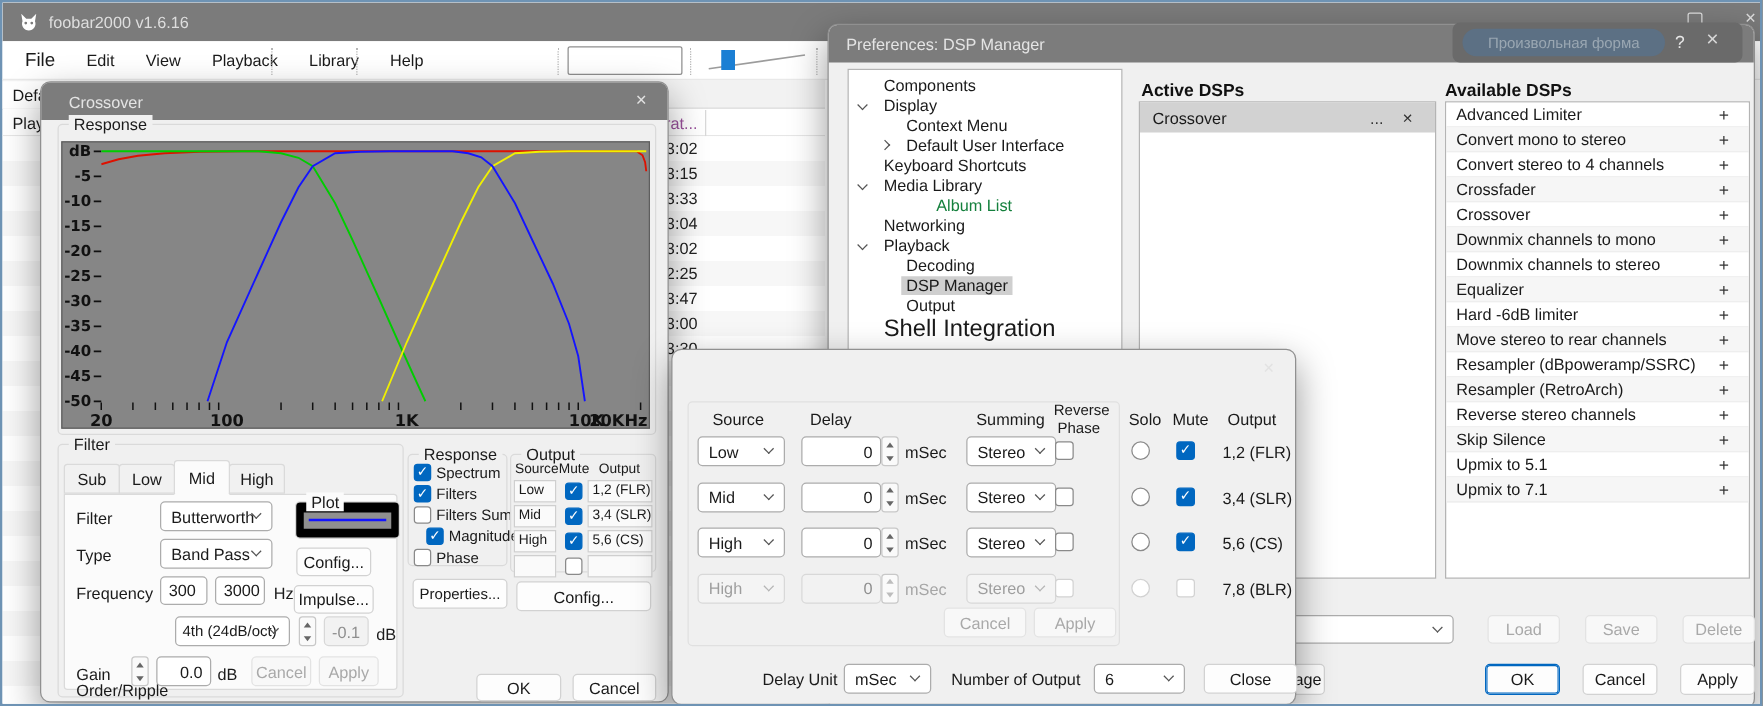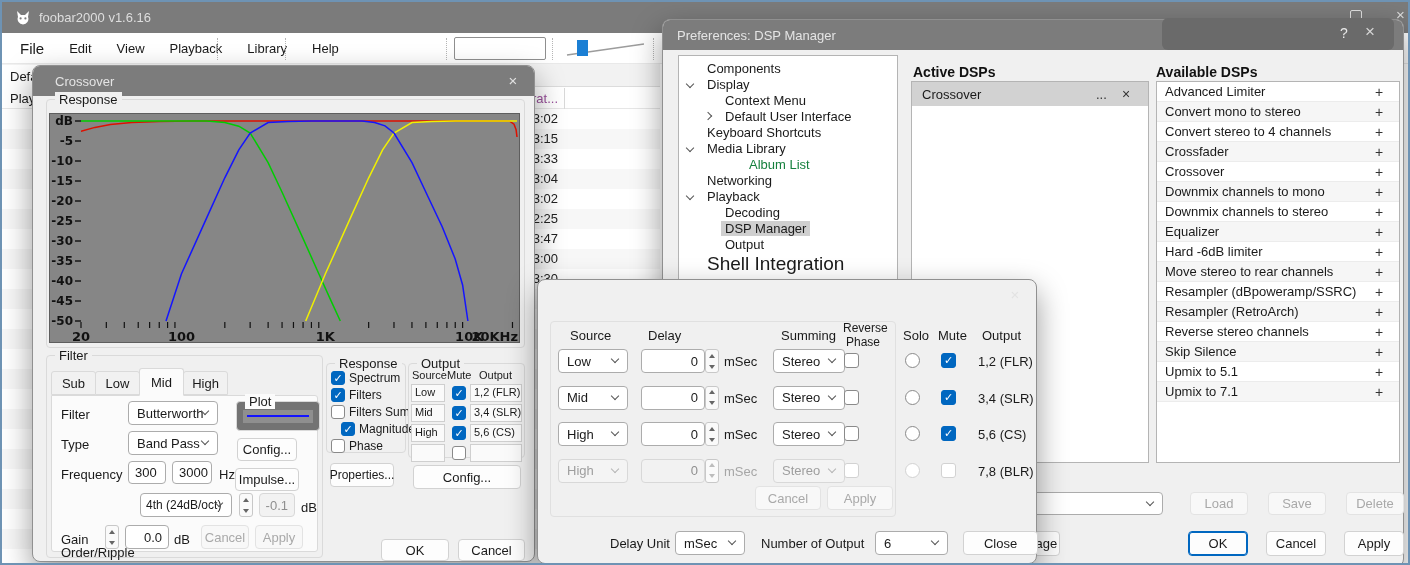--- a/index.html
+++ b/index.html
@@ -429,21 +429,21 @@
         </div>
         <div>
           <span class="td"></span>
         </div>
       </div>
     <div class="edit right" style="left:92px;top:459px;width:44px;height:24px;">
         <span>0.0</span>
       </div>
     <span class="lbl" style="left:141px;top:466px;">dB</span>
 
-    <div class="gbox" style="left:203px;top:335px;width:84px;height:30px;background:#737373;">
+    <div class="gbox" style="left:203px;top:335px;width:84px;height:30px;background:#000000;">
       <span class="gbl" style="background:#fbfbfb;">Plot</span>
       <div class="abs" style="left:6px;top:8px;width:70px;height:13px;background:#8f8f8f;">
         <div class="abs" style="left:4px;top:5px;width:62px;height:2px;background:#1414ff;"></div>
       </div>
     </div>
     <div class="btn" style="left:204px;top:372px;width:60px;height:23px;">Config...</div>
     <div class="btn" style="left:202px;top:402px;width:64px;height:23px;">Impulse...</div>
     <div class="btn dis" style="left:168px;top:459px;width:48px;height:24px;">Cancel</div>
     <div class="btn dis" style="left:222px;top:459px;width:48px;height:24px;">Apply</div>
 
@@ -455,21 +455,21 @@
         <div class="lbl" style="left: 316px; top: 305px; font-size: 12px;">Spectrum</div>
         <div class="cb on" style="left: 298px; top: 322px; width: 14px; height: 14px;">✓</div>
         <div class="lbl" style="left: 316px; top: 322px; font-size: 12px;">Filters</div>
         <div class="cb" style="left: 298px; top: 339px; width: 14px; height: 14px;"></div>
         <div class="lbl" style="left: 316px; top: 339px; font-size: 12px;">Filters Sum</div>
         <div class="cb on" style="left: 308px; top: 356px; width: 14px; height: 14px;">✓</div>
         <div class="lbl" style="left: 326px; top: 356px; font-size: 12px;">Magnitude</div>
         <div class="cb" style="left: 298px; top: 373px; width: 14px; height: 14px;"></div>
         <div class="lbl" style="left: 316px; top: 373px; font-size: 12px;">Phase</div>
       </div>
-    <div class="btn" style="left:297px;top:397px;width:64px;height:24px;font-size:12px;">Properties...</div>
+    <div class="btn" style="left:297px;top:397px;width:76px;height:24px;font-size:12px;">Properties...</div>
 
     <div class="gbox" style="left:375px;top:297px;width:117px;height:95px;">
       <span class="gbl">Output</span>
     </div>
     <span class="lbl" style="left:379px;top:303px;font-size:11px;">Source</span>
     <span class="lbl" style="left:414px;top:303px;font-size:11px;">Mute</span>
     <span class="lbl" style="left:446px;top:303px;font-size:11px;">Output</span>
     <div id="xo-out-rows">
         <div class="abs" style="left: 378px; top: 318px; width: 34px; height: 18px; border: 1px solid rgb(207, 207, 207); background: rgb(250, 250, 250); font-size: 11px; padding: 1px 3px; color: rgb(26, 26, 26);">Low</div>
         <div class="cb on" style="left: 419px; top: 320px; width: 14px; height: 14px; line-height: 12px;">✓</div>
@@ -604,17 +604,20 @@
     </div>
     <span class="lbl" style="left:223px;top:256px;">Number of Output</span>
     <div class="combo" style="left:337px;top:251px;width:73px;height:24px;">
       <span>6</span>
         <span class="chev"></span>
     </div>
     <div class="btn" style="left:425px;top:251px;width:75px;height:24px;">Close</div>
   </div>
 
   <div class="abs" style="left:1160px;top:16px;width:232px;height:32px;background:#6a6a6a;border-radius:6px;z-index:30;">
+    <div class="abs" style="left:8px;top:5px;width:162px;height:22px;background:#5c7084;border-radius:11px;display:flex;align-items:center;justify-content:center;">
+      <span style="font-size:12px;color:#9aa7b2;">Произвольная форма</span>
+    </div>
     <span class="lbl" style="left:178px;top:7px;color:#e8e8e8;font-size:14px;">?</span>
     <span class="lbl" style="left:203px;top:4px;color:#d6d6d6;font-size:17px;">×</span>
   </div>
 
 </div>
 
 </body></html>

